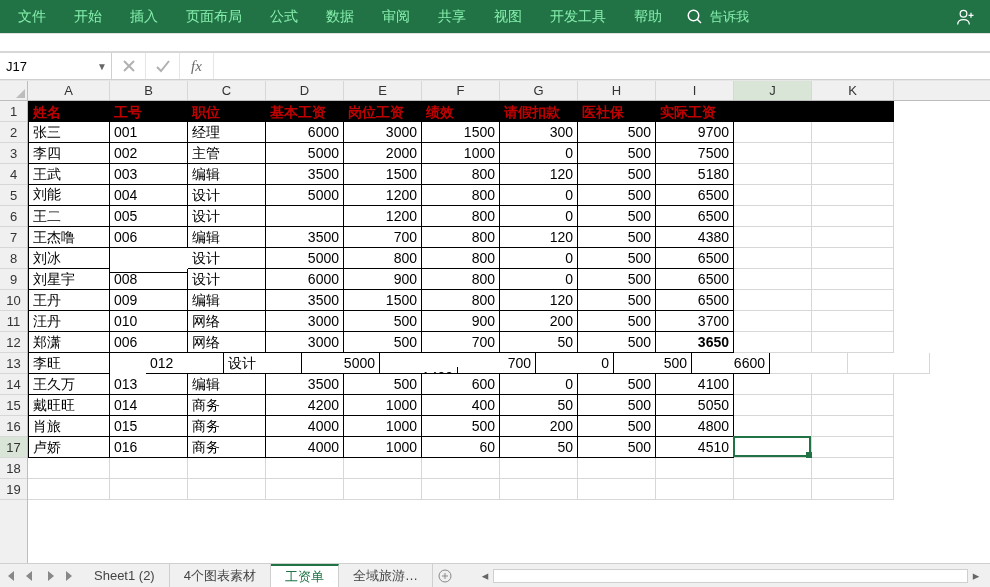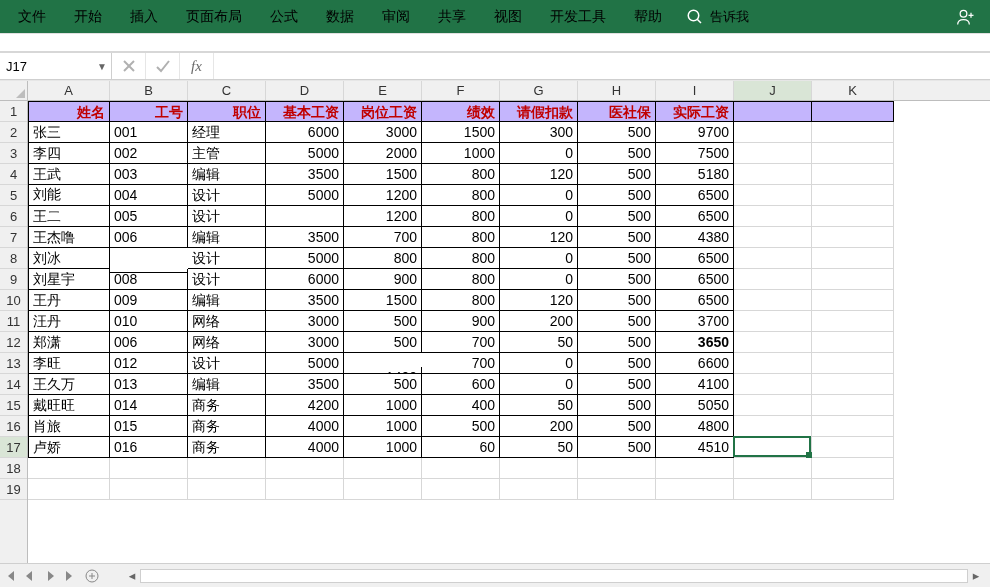--- a/index.html
+++ b/index.html
@@ -1,20 +1,20 @@
 <!DOCTYPE html>
 <html><head>
 <meta charset="utf-8">
 <style>
   * { box-sizing: border-box; margin: 0; padding: 0; }
   html, body { width: 990px; height: 587px; font-family: "Segoe UI", Arial, sans-serif; font-size: 13px; overflow: hidden; background: #fff; }
 
   
   .ribbon {
-    background: #217346; color: #000000; height: 34px; display: flex; align-items: center;
+    background: #217346; color: #86efac; height: 34px; display: flex; align-items: center;
     padding: 0 4px; border-bottom: 1px solid #e0e0e0;
   }
   .ribbon-item { padding: 0 14px; height: 100%; display: flex; align-items: center; cursor: pointer; font-size: 14px; }
   .tell-me { display: flex; align-items: center; gap:6px; padding:0 10px; cursor:pointer; }
   .tell-me svg { width:18px; height:18px; }
   .share-icon { margin-left:auto; padding:0 10px; cursor:pointer; display:flex; align-items:center; }
   .share-icon svg { width:20px; height:20px; }
 
   .ribbon-strip { height:18px; background:#fff; border-bottom:1px solid #d7d7d7;}
 
@@ -39,21 +39,21 @@
   .col-headers { position:absolute; left:28px; top:0; right:0; height:20px; display:flex; background:#f0f0f0; border-bottom:1px solid #bdbdbd;}
   .col-h { text-align:center; font-size:13px; color:#333; border-right:1px solid #d7d7d7; line-height:20px; background:#f0f0f0;}
   .row-headers { position:absolute; left:0; top:20px; width:28px; bottom:0; background:#f0f0f0; border-right:1px solid #bdbdbd;}
   .row-h { height:21px; text-align:center; font-size:13px; color:#333; border-bottom:1px solid #d7d7d7; line-height:21px;}
 
   .grid { position:absolute; left:28px; top:20px; right:0; bottom:0; overflow:hidden;}
   .grid-row { display:flex; height:21px;}
   .cell { border-right:1px solid #d7d7d7; border-bottom:1px solid #d7d7d7; padding:0 4px; line-height:20px; font-size:14px; color:#000; white-space:nowrap; overflow:hidden;}
   .cell.num { text-align:right;}
   .cell.txt { text-align:left;}
-  .hdr-row .cell { background:#c4b5fd; color:#c00000; font-weight:bold; text-align:right; border-right:1px solid #000; border-bottom:1px solid #000; border-top:1px solid #000;}
+  .hdr-row .cell { background:#000000; color:#c00000; font-weight:bold; text-align:left; border-right:1px solid #000; border-bottom:1px solid #000; border-top:1px solid #000;}
   .hdr-row .cell:first-child { border-left:1px solid #000;}
   .data-row .bordered { border-right:1px solid #000; border-bottom:1px solid #000;}
   .data-row .bordered:first-child { border-left:1px solid #000;}
 
   
   .col-h.active, .row-h.active { background:#d9e5d6; }
   .active-cell-outline { position:absolute; border:2px solid #217346; pointer-events:none; z-index:5;}
   .active-cell-outline::after{content:"";position:absolute;right:-3px;bottom:-3px;width:6px;height:6px;background:#217346;}
 
   
@@ -315,21 +315,21 @@
         <div class="cell num bordered" style="width: 78px;">500</div>
         <div class="cell num bordered" style="width: 78px;">700</div>
         <div class="cell num bordered" style="width: 78px;">50</div>
         <div class="cell num bordered" style="width: 78px;">500</div>
         <div class="cell num bordered" style="width: 78px; font-weight: bold;">3650</div>
         <div class="cell txt" style="width: 78px;"></div>
         <div class="cell txt" style="width: 82px;"></div>
       </div>
       <div class="grid-row data-row">
         <div class="cell txt bordered" style="width: 82px;">李旺</div>
-        <div class="cell txt bordered" style="width: 78px;">012</div>
+        <div class="cell txt bordered" style="width: 78px; margin-left: 36px;">012</div>
         <div class="cell txt bordered" style="width: 78px;">设计</div>
         <div class="cell num bordered" style="width: 78px;">5000</div>
         <div class="cell num bordered" style="width: 78px; margin-top: 14px;">1400</div>
         <div class="cell num bordered" style="width: 78px;">700</div>
         <div class="cell num bordered" style="width: 78px;">0</div>
         <div class="cell num bordered" style="width: 78px;">500</div>
         <div class="cell num bordered" style="width: 78px;">6600</div>
         <div class="cell txt" style="width: 78px;"></div>
         <div class="cell txt" style="width: 82px;"></div>
       </div>
@@ -429,20 +429,26 @@
   <div class="tab-nav-btn">
       <svg viewBox="0 0 12 12" fill="#888">
         <polygon points="4,1 10,6 4,11"></polygon>
       </svg>
     </div>
   <div class="tab-nav-btn">
       <svg viewBox="0 0 12 12" fill="#888">
         <polygon points="2,1 8,6 2,11"></polygon>
       </svg>
     </div>
+  <div id="tabs" style="display:flex;">
+      <div class="tab">Sheet1 (2)</div>
+      <div class="tab">4个图表素材</div>
+      <div class="tab active">工资单</div>
+      <div class="tab">全域旅游…</div>
+    </div>
   <div class="tab-add">
     <svg width="16" height="16" viewBox="0 0 16 16" fill="none" stroke="#888" stroke-width="1">
         <circle cx="8" cy="8" r="6"></circle>
         <line x1="8" y1="5" x2="8" y2="11"></line>
         <line x1="5" y1="8" x2="11" y2="8"></line>
       </svg>
   </div>
   <div class="hscroll">
     <div class="hscroll-btn">◂</div>
     <div class="hscroll-track"></div>

